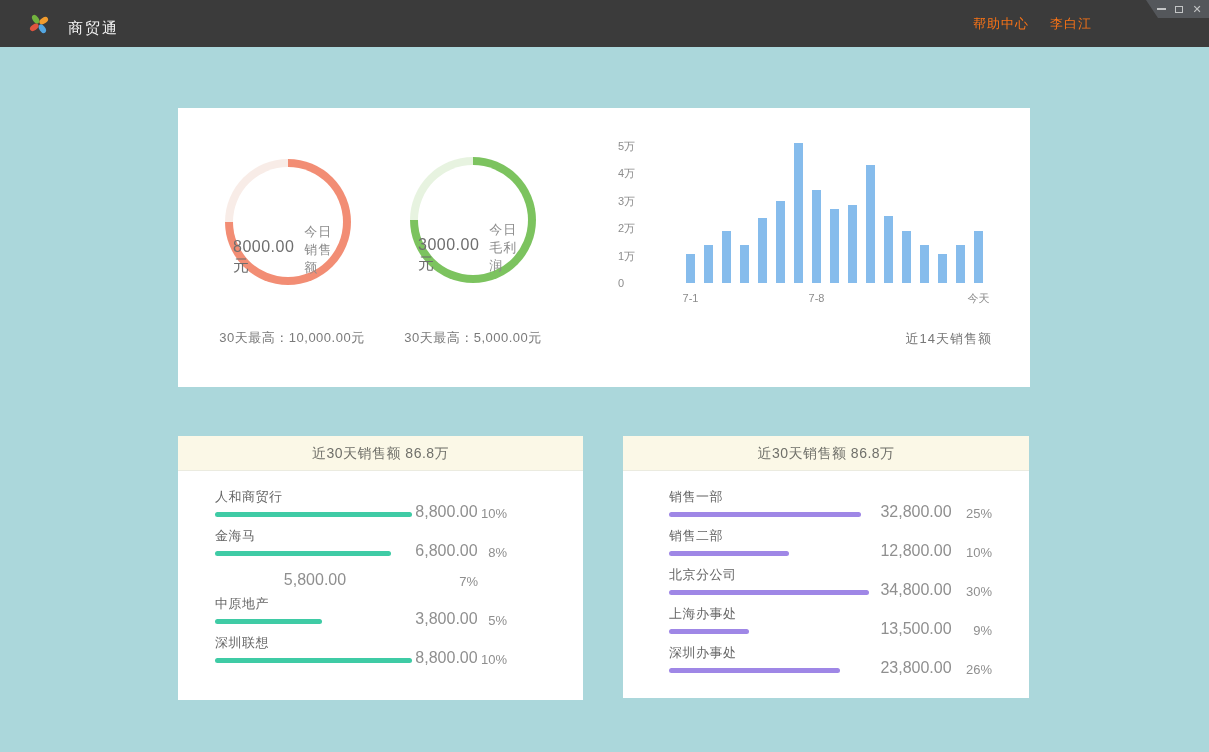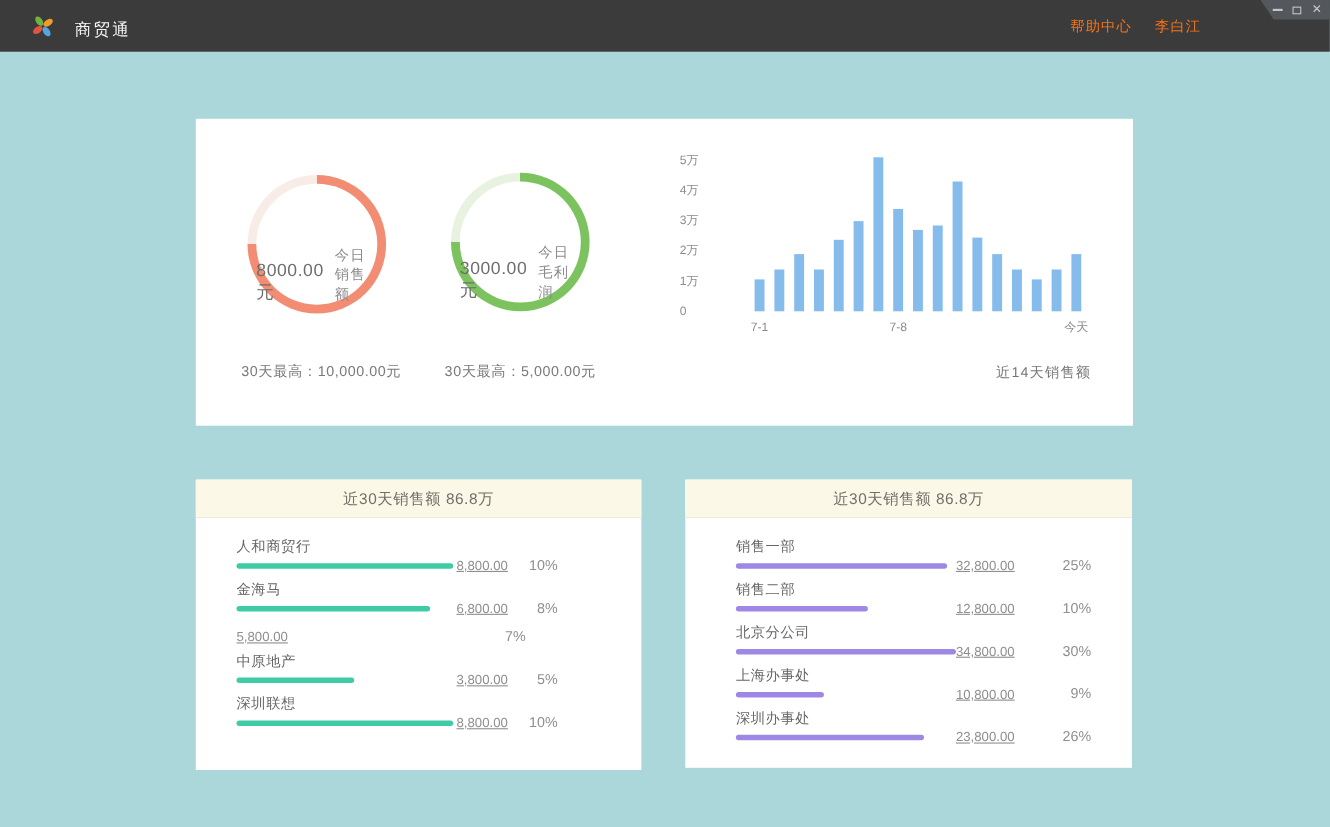--- a/index.html
+++ b/index.html
@@ -84,21 +84,21 @@
   .panel-body { padding-top:18px; }
   .panel-left  .panel-body { padding-left:37px; padding-right:76px; }
   .panel-right .panel-body { padding-left:46px; padding-right:37px; }
   .rank-row {
     display:grid; grid-template-columns:200px 1fr 29px;
     margin-bottom:11px; align-items:end;
   }
   .rank-left { grid-column:1; }
   .rank-name { font-size:13px; color:#666666; line-height:16px; margin-bottom:7px; letter-spacing:0.5px; }
   .rank-bar  { height:5px; border-radius:3px; }
-  .rank-value { text-align:left; font-size:12px; color:#8F8F8F; transform:translateY(4px);text-decoration:underline; }
+  .rank-value { text-align:center; font-size:16px; color:#8F8F8F; transform:translateY(4px); }
   .rank-pct   { text-align:right; font-size:13px; color:#8F8F8F; transform:translateY(4px); }
 </style>
 </head>
 <body>
 
 <div class="titlebar">
   <svg class="logo" viewBox="0 0 22 22">
     <ellipse cx="11" cy="5.2" rx="2.9" ry="4.8" transform="rotate(-35 11 11)" fill="#72B33E"></ellipse>
     <ellipse cx="11" cy="5.2" rx="2.9" ry="4.8" transform="rotate(55 11 11)" fill="#F09B2D"></ellipse>
     <ellipse cx="11" cy="5.2" rx="2.9" ry="4.8" transform="rotate(145 11 11)" fill="#53A6E1"></ellipse>
@@ -240,21 +240,21 @@
           <div class="rank-bar" style="width: 100%; background: rgb(159, 135, 230);"></div>
         </div>
         <div class="rank-value">34,800.00</div>
         <div class="rank-pct">30%</div>
       </div>
       <div class="rank-row">
         <div class="rank-left">
           <div class="rank-name">上海办事处</div>
           <div class="rank-bar" style="width: 40%; background: rgb(159, 135, 230);"></div>
         </div>
-        <div class="rank-value">10,800.00</div>
+        <div class="rank-value">13,500.00</div>
         <div class="rank-pct">9%</div>
       </div>
       <div class="rank-row">
         <div class="rank-left">
           <div class="rank-name">深圳办事处</div>
           <div class="rank-bar" style="width: 85.5%; background: rgb(159, 135, 230);"></div>
         </div>
         <div class="rank-value">23,800.00</div>
         <div class="rank-pct">26%</div>
       </div>

